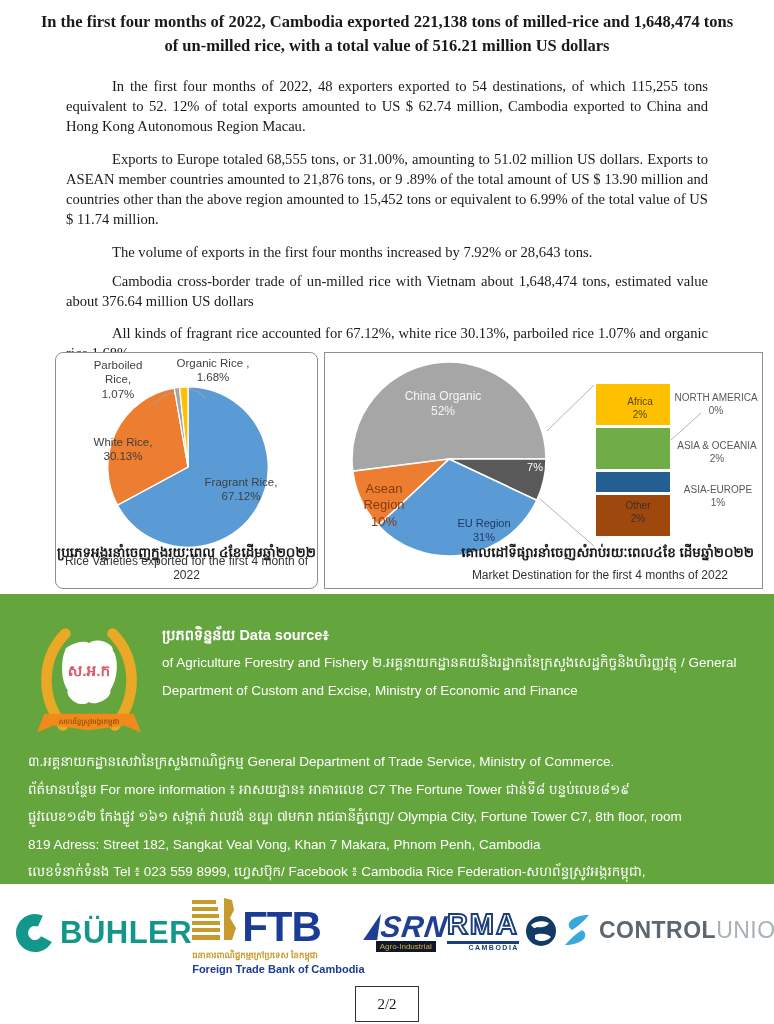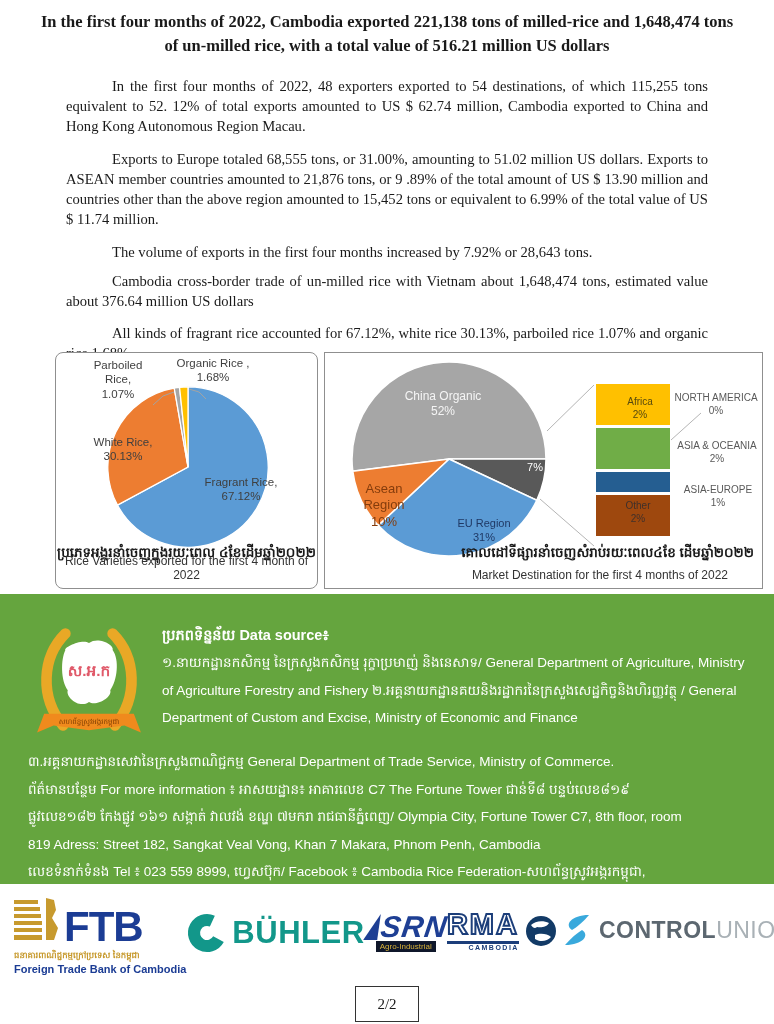--- a/index.html
+++ b/index.html
@@ -202,59 +202,58 @@
       <svg class="crf-badge" viewBox="0 0 100 105">
         <path d="M30,8 C10,28 8,62 28,86" fill="none" stroke="#E9A826" stroke-width="9" stroke-linecap="round"></path>
         <path d="M70,8 C90,28 92,62 72,86" fill="none" stroke="#E9A826" stroke-width="9" stroke-linecap="round"></path>
         <path d="M30,22 C28,20 44,12 50,16 C58,10 72,18 70,22 C76,30 74,48 68,56 C70,62 56,70 50,66 C42,72 30,62 32,56 C26,48 26,30 30,22 Z" fill="#FFFFFF"></path>
         <text x="50" y="44" text-anchor="middle" font-size="13" font-weight="bold" fill="#E05A6A">ស.អ.ក</text>
         <path d="M12,76 L88,76 L94,92 L80,86 L50,90 L20,86 L6,92 Z" fill="#F08A1D"></path>
         <text x="50" y="85" text-anchor="middle" font-size="6" fill="#7A3A00">សហព័ន្ធស្រូវអង្ករកម្ពុជា</text>
       </svg>
       <div class="source-right">
         <div class="src-heading">ប្រភពទិន្នន័យ Data source៖</div>
-        <div class="src-line">១.នាយកដ្ឋានកសិកម្ម នៃក្រសួងកសិកម្ម រុក្ខាប្រមាញ់ និងនេសាទ/ General Department of Agriculture, Ministry</div>
         <div class="src-line">of Agriculture Forestry and Fishery ២.អគ្គនាយកដ្ឋានគយនិងរដ្ឋាករនៃក្រសួងសេដ្ឋកិច្ចនិងហិរញ្ញវត្ថុ / General</div>
         <div class="src-line">Department of Custom and Excise, Ministry of Economic and Finance</div>
       </div>
     </div>
     <div class="src-line">៣.អគ្គនាយកដ្ឋានសេវានៃក្រសួងពាណិជ្ជកម្ម General Department of Trade Service, Ministry of Commerce.</div>
     <div class="src-line">ព័ត៌មានបន្ថែម For more information ៖ អាសយដ្ឋាន៖ អាគារលេខ C7 The Fortune Tower ជាន់ទី៨ បន្ទប់លេខ៨១៩</div>
     <div class="src-line">ផ្លូវលេខ១៨២ កែងផ្លូវ ១៦១ សង្កាត់ វាលវង់ ខណ្ឌ ៧មករា រាជធានីភ្នំពេញ/ Olympia City, Fortune Tower C7, 8th floor, room</div>
     <div class="src-line">819 Adress: Street 182, Sangkat Veal Vong, Khan 7 Makara, Phnom Penh, Cambodia</div>
     <div class="src-line">លេខទំនាក់ទំនង Tel ៖ 023 559 8999, ហ្វេសប៊ុក/ Facebook ៖ Cambodia Rice Federation-សហព័ន្ធស្រូវអង្ករកម្ពុជា,</div>
     <div class="src-line">Email: info@crf.org.kh /Telegram Channel: ព័ត៌មានស្រូវអង្ករកម្ពុជា</div>
   </div>
 
   <div class="logos">
+
+    <div class="logo buhler">
+      <svg width="42" height="42" viewBox="0 0 42 42">
+        <circle cx="21" cy="21" r="13" fill="none" stroke="#12978A" stroke-width="12" stroke-dasharray="60 22" transform="rotate(28 21 21)"></circle>
+      </svg>
+      <span class="buhler-text">BÜHLER</span>
+    </div>
 
     <div class="logo ftb">
       <div class="ftb-top">
         <svg width="50" height="48" viewBox="0 0 50 48">
           <rect x="0" y="2" width="24" height="4" fill="#C79A2E"></rect>
           <rect x="0" y="9" width="26" height="4" fill="#C79A2E"></rect>
           <rect x="0" y="16" width="27" height="4" fill="#C79A2E"></rect>
           <rect x="0" y="23" width="28" height="4" fill="#C79A2E"></rect>
           <rect x="0" y="30" width="28" height="4" fill="#C79A2E"></rect>
           <rect x="0" y="37" width="28" height="5" fill="#C79A2E"></rect>
           <path d="M32,0 L40,2 L42,12 L38,20 L44,30 L40,42 L32,42 Z" fill="#C79A2E"></path>
         </svg>
         <span class="ftb-text">FTB</span>
       </div>
       <div class="ftb-km">ធនាគារពាណិជ្ជកម្មក្រៅប្រទេស នៃកម្ពុជា</div>
       <div class="ftb-en">Foreign Trade Bank of Cambodia</div>
     </div>
 
-    <div class="logo buhler">
-      <svg width="42" height="42" viewBox="0 0 42 42">
-        <circle cx="21" cy="21" r="13" fill="none" stroke="#12978A" stroke-width="12" stroke-dasharray="60 22" transform="rotate(28 21 21)"></circle>
-      </svg>
-      <span class="buhler-text">BÜHLER</span>
-    </div>
-
     <div class="logo srn">
       <div class="srn-main">
         <span class="srn-arrow"></span>
         <span class="srn-text">SRN</span>
       </div>
       <div class="srn-sub">Agro-Industrial</div>
     </div>
 
     <div class="logo rma">
       <div class="rma-left">

